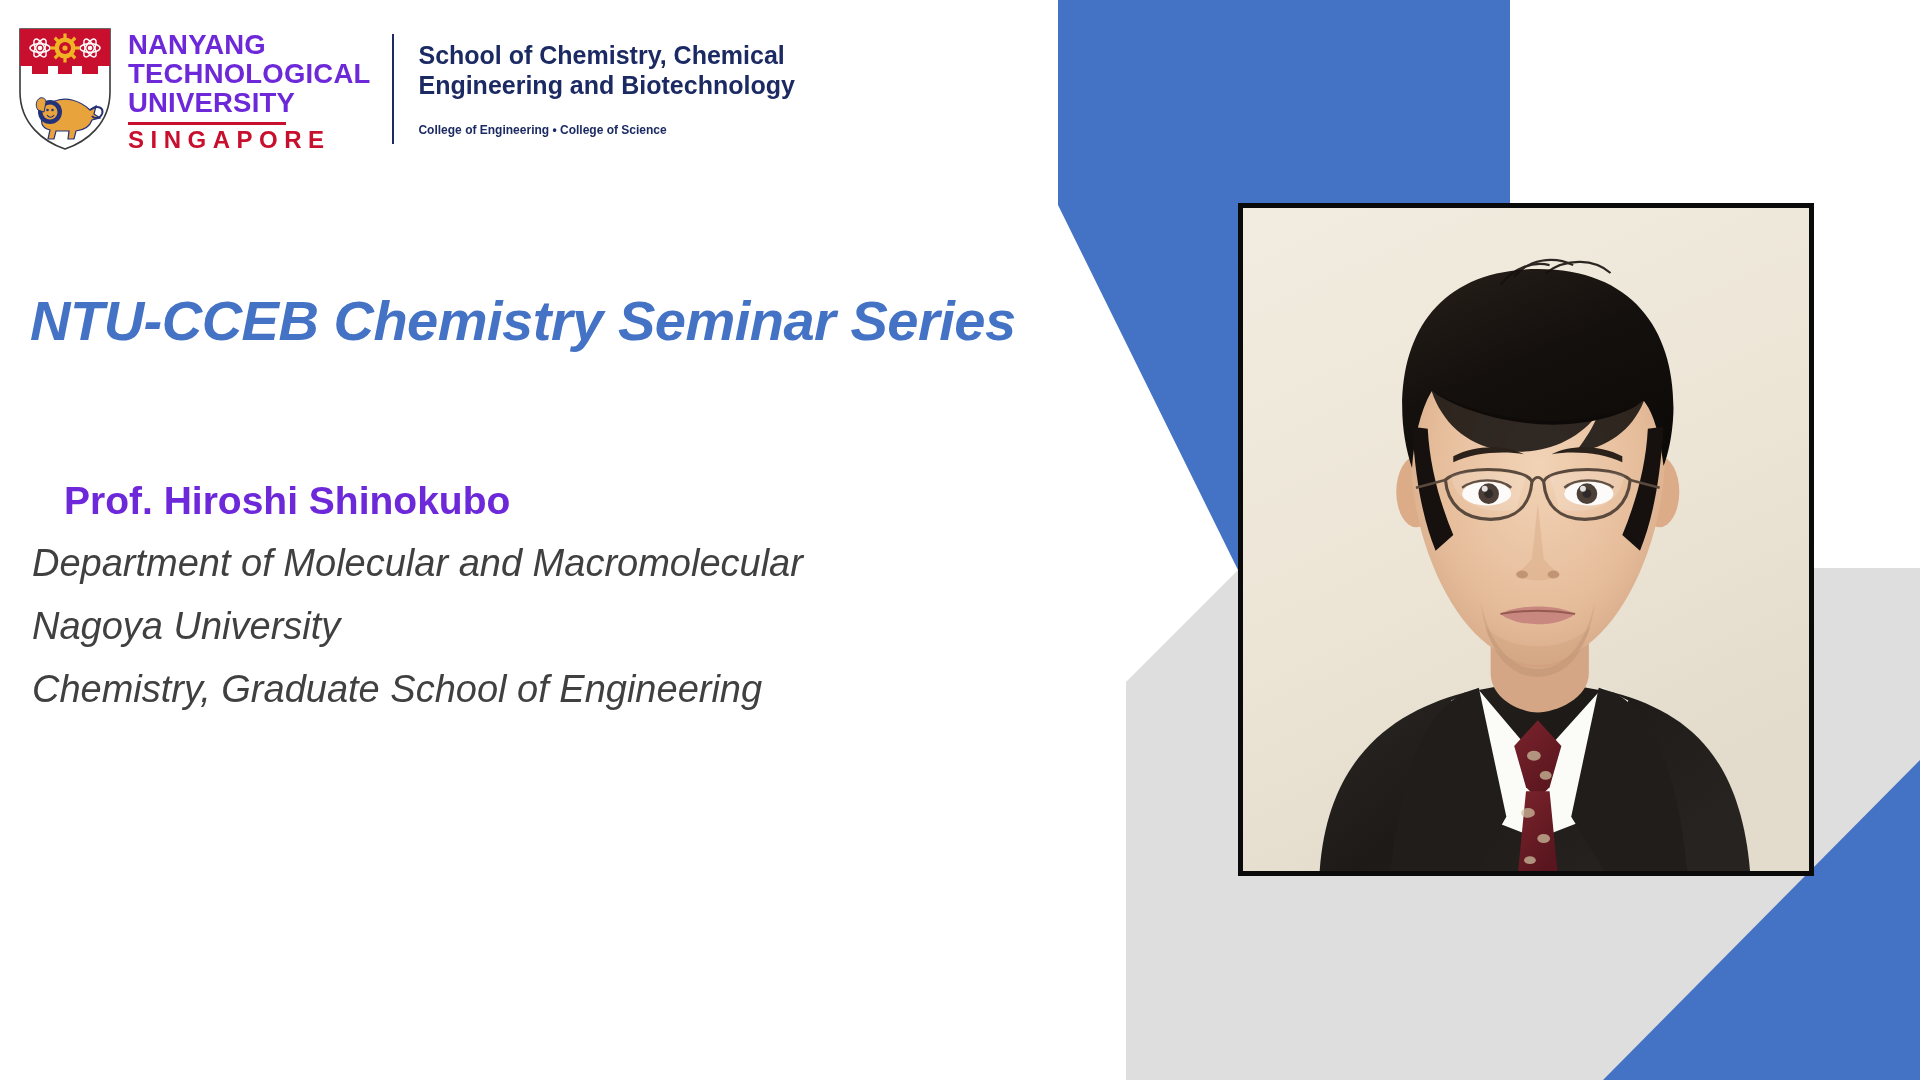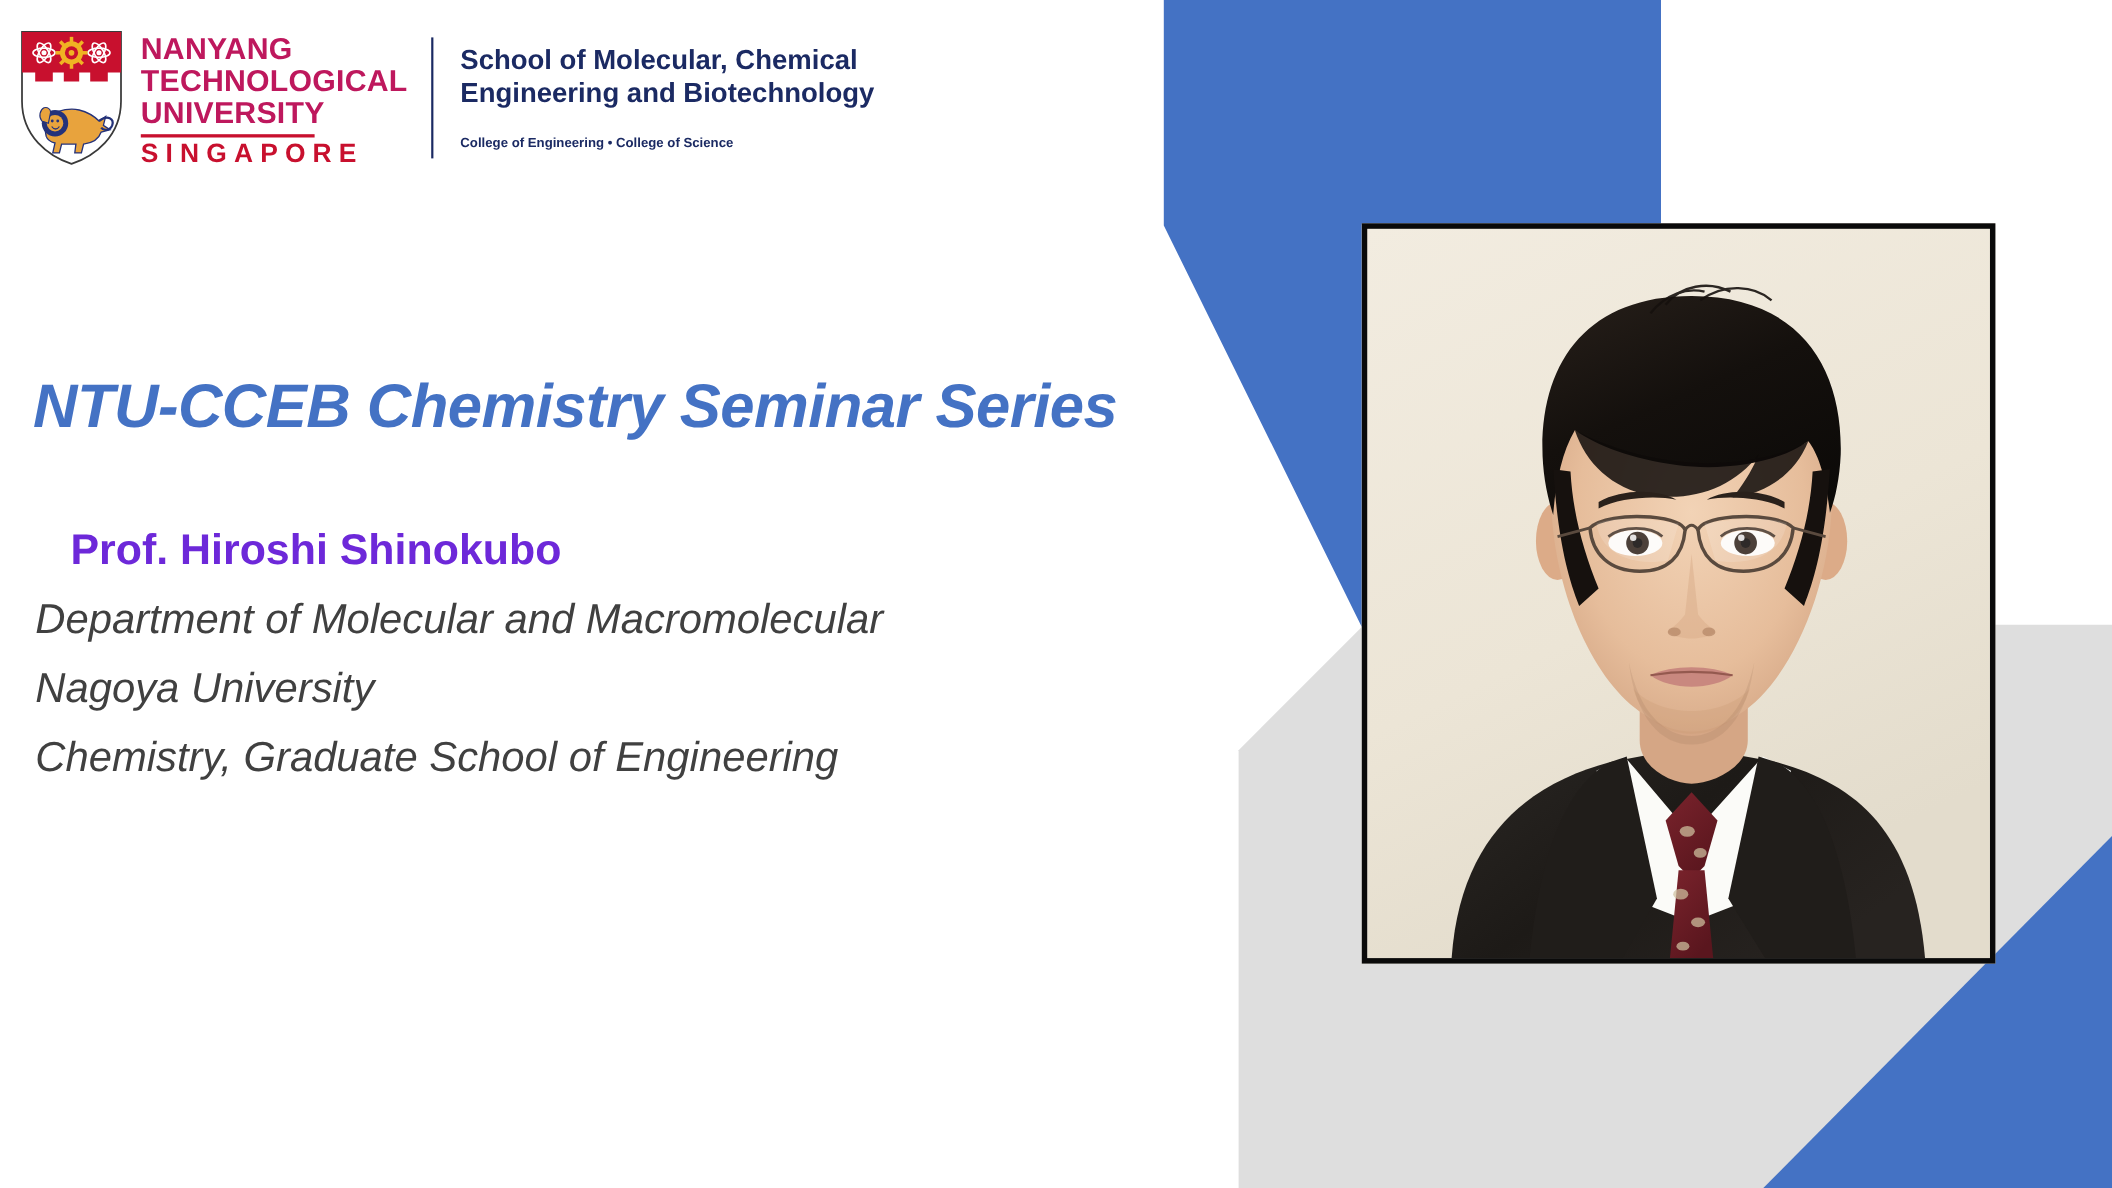--- a/index.html
+++ b/index.html
@@ -46,21 +46,21 @@
   .ntu-wordmark {
     flex: 0 0 auto;
     padding-top: 2px;
   }
   .ntu-wordmark .line {
     font-family: "Liberation Sans", sans-serif;
     font-weight: bold;
     font-size: 27.5px;
     letter-spacing: 0.2px;
     line-height: 29px;
-    color: #be185d;
+    color: #6d28d9;
     white-space: nowrap;
   }
   .ntu-rule {
     width: 158px;
     height: 3px;
     background: #c8102e;
     margin: 5px 0 3px 0;
   }
   .ntu-singapore {
     font-family: "Liberation Sans", sans-serif;
@@ -105,21 +105,20 @@
     left: 30px;
     top: 288px;
     font-family: "Liberation Sans", sans-serif;
     font-style: italic;
     font-weight: bold;
     font-size: 56px;
     line-height: 66px;
     color: #4472c4;
     letter-spacing: -0.5px;
     white-space: nowrap;
-    margin-top: 48px;
   }
   .speaker-block {
     position: absolute;
     left: 32px;
     top: 470px;
     width: 1000px;
   }
   .speaker-name {
     font-family: "Liberation Sans", sans-serif;
     font-weight: bold;
@@ -362,21 +361,21 @@
     <div class="line">NANYANG</div>
     <div class="line">TECHNOLOGICAL</div>
     <div class="line">UNIVERSITY</div>
     <div class="ntu-rule"></div>
     <div class="ntu-singapore">SINGAPORE</div>
   </div>
 
   <div class="logo-divider"></div>
 
   <div class="school-block">
-    <div class="school-line">School of Molecular, Chemical</div>
+    <div class="school-line">School of Chemistry, Chemical</div>
     <div class="school-line">Engineering and Biotechnology</div>
     <div class="school-sub">College of Engineering • College of Science</div>
   </div>
 </div>
 
 <div class="seminar-title">NTU-CCEB Chemistry Seminar Series</div>
 
 <div class="speaker-block">
   <div class="speaker-name">Prof. Hiroshi Shinokubo</div>
   <div class="speaker-affil">Department of Molecular and Macromolecular</div>

